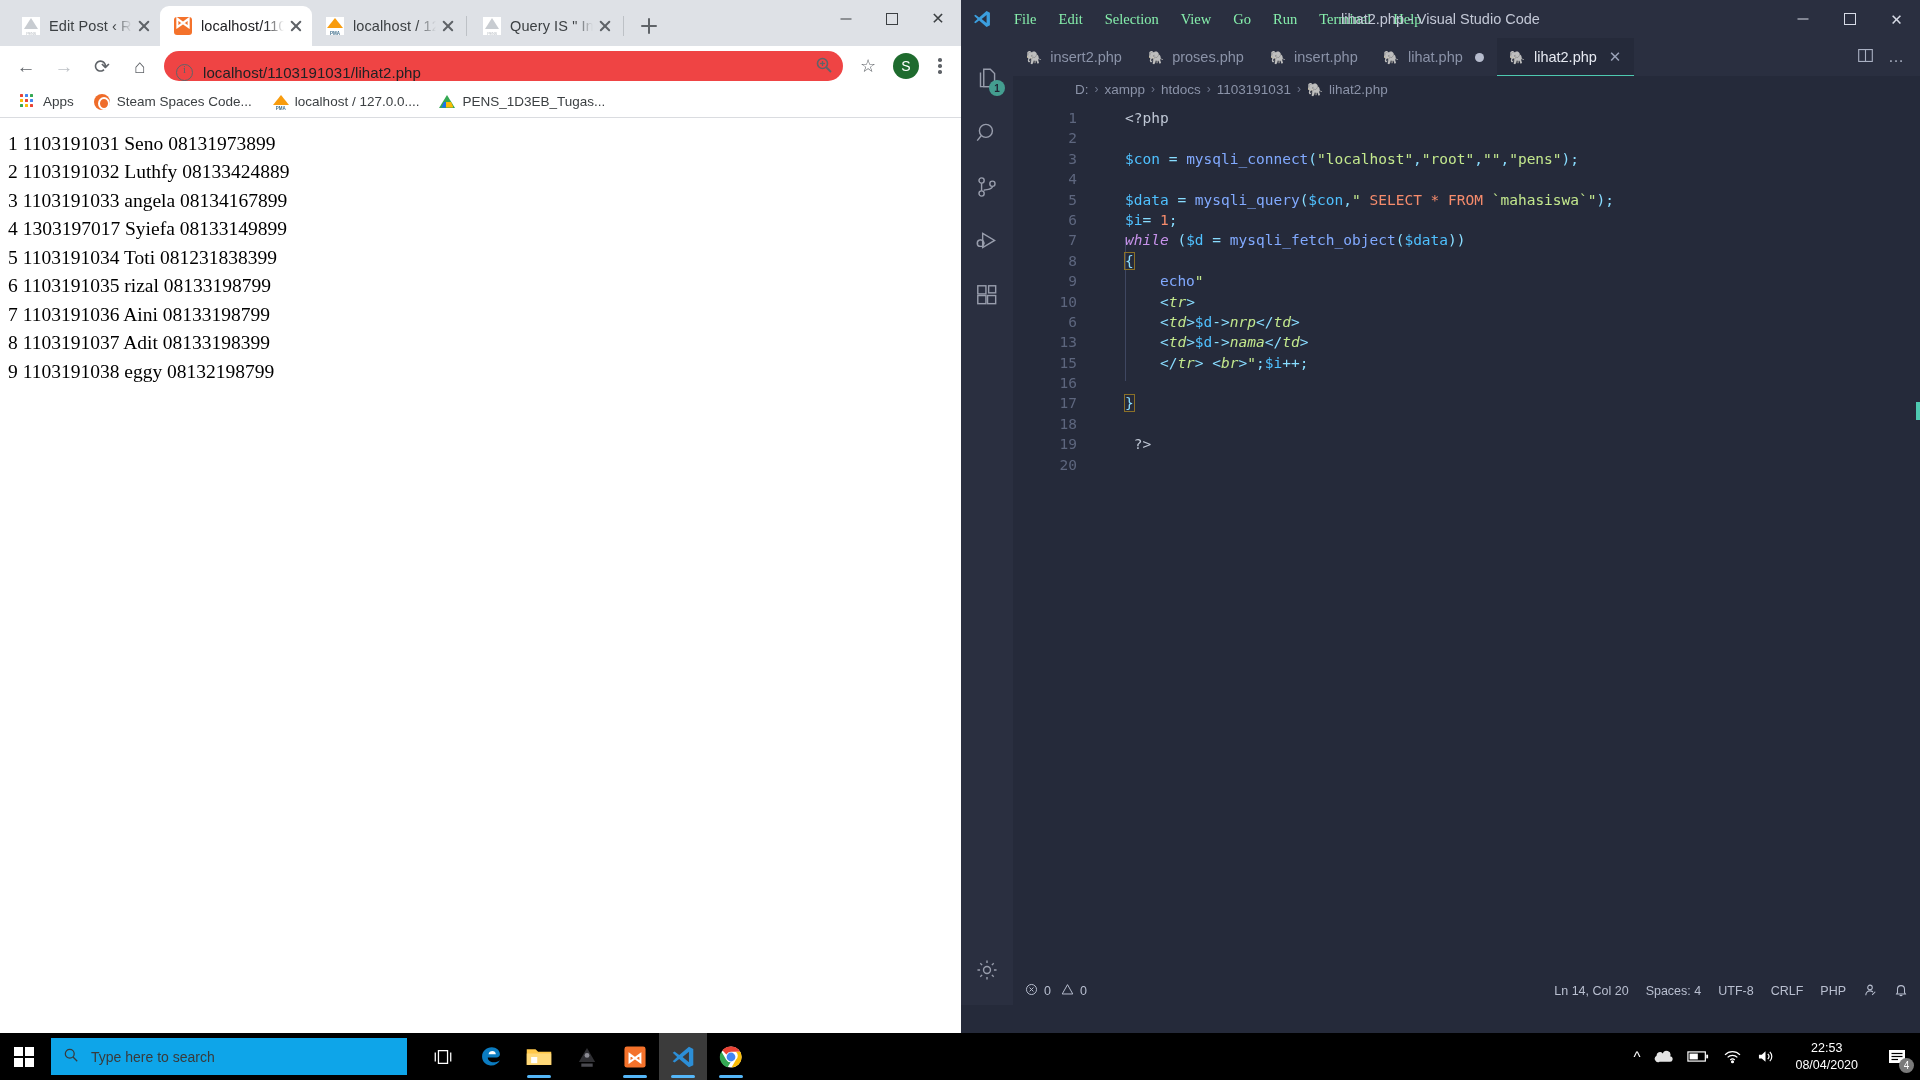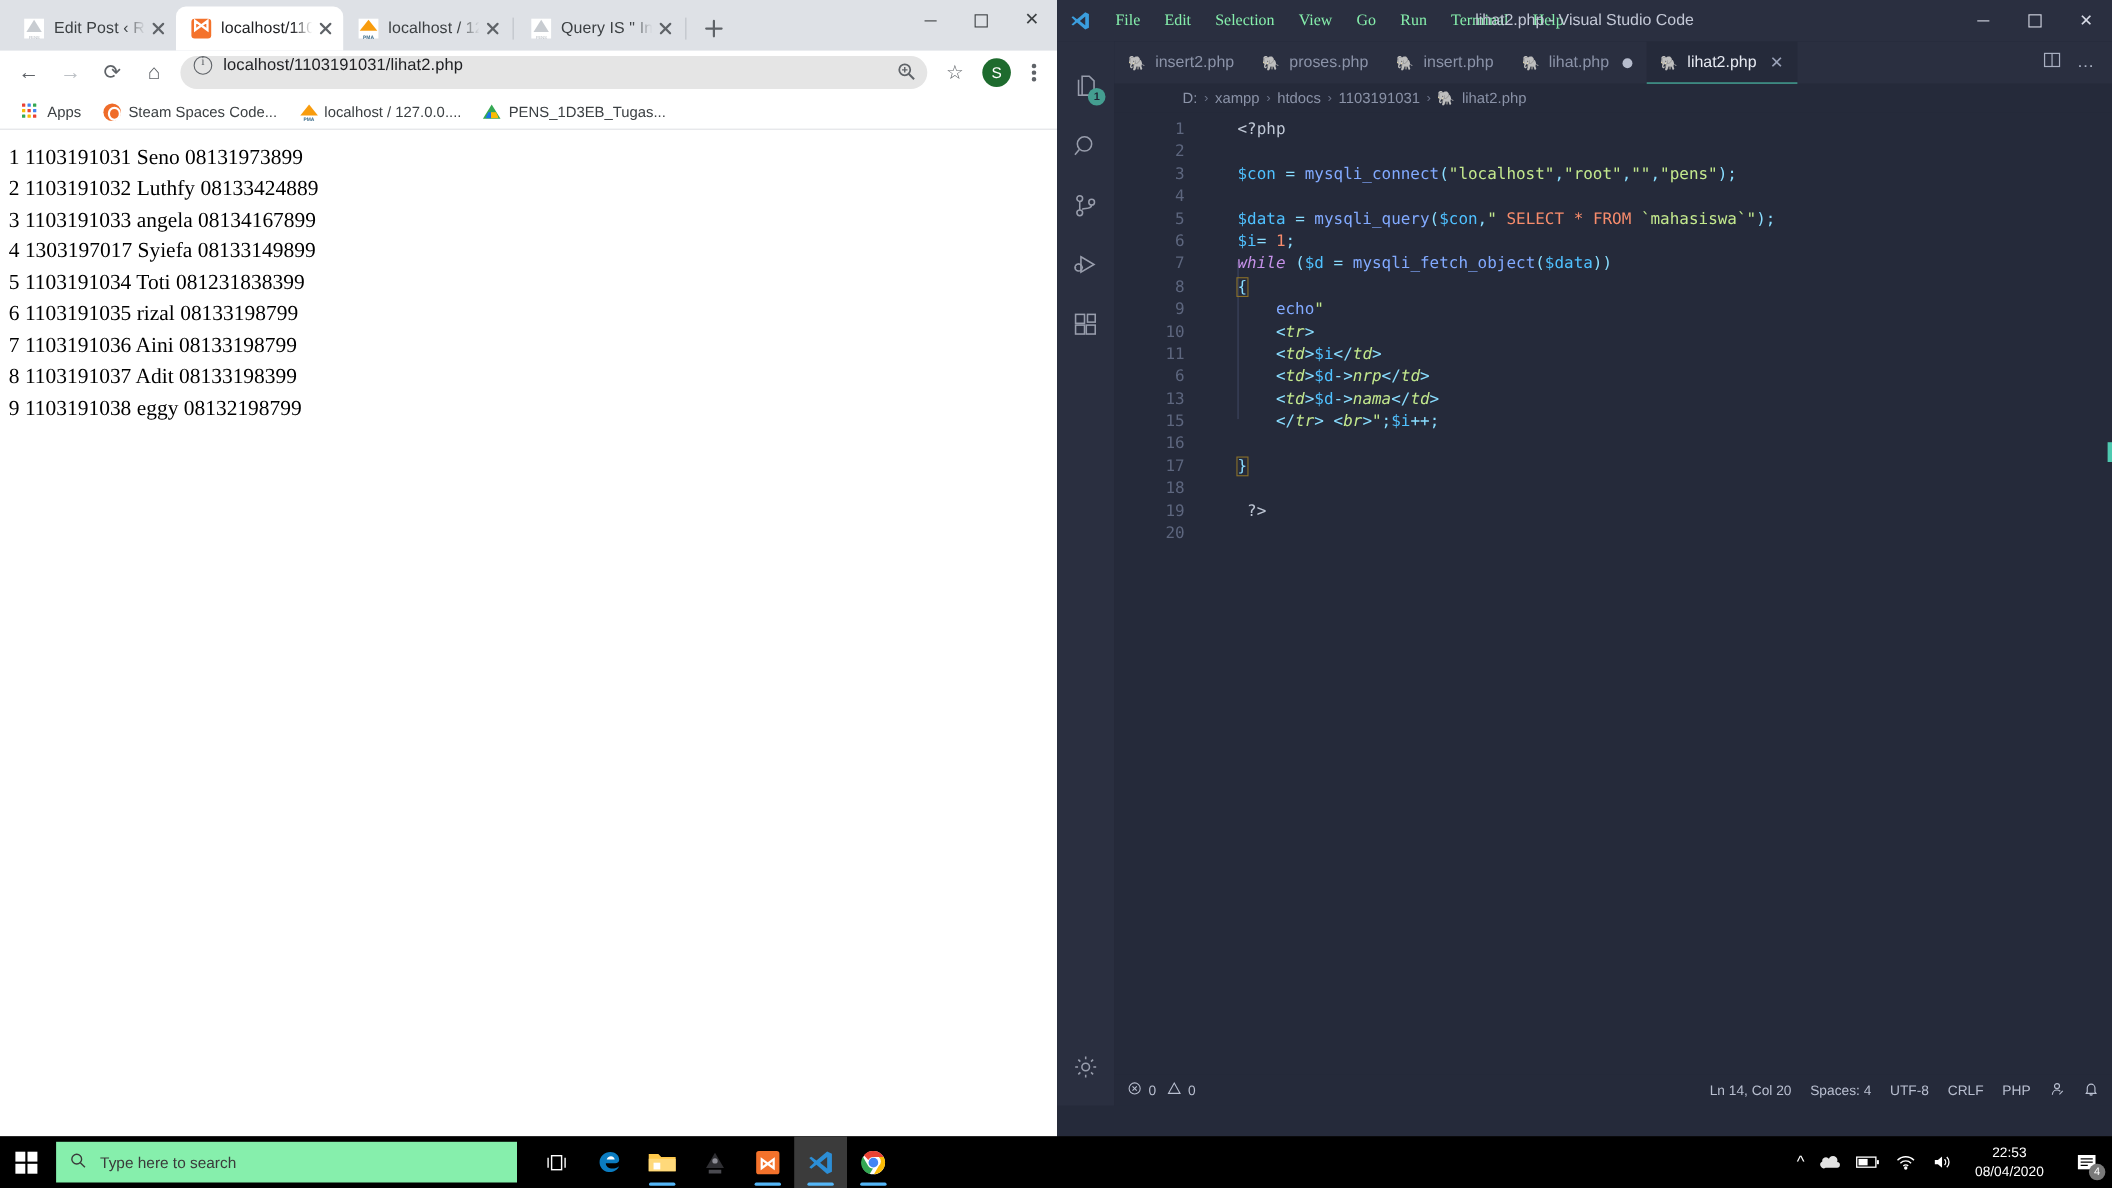--- a/index.html
+++ b/index.html
@@ -120,22 +120,22 @@
 
   .chrome-toolbar {
     height: 40px; background:#fff; display:flex; align-items:center;
     padding: 0 8px; gap: 2px;
   }
   .navbtn { width:36px; height:36px; position:relative; color:#5f6368; }
   .navbtn .ig { position:absolute; left:50%; top:50%; transform:translate(-50%,-50%);
     font-size:19px; line-height:1; }
   .navbtn.disabled .ig { color:#bdc1c6; }
   .omnibox {
-    flex:1 1 auto; height:30px; background:#e5e5e5; border-radius:16px;
-    display:flex; align-items:flex-start; padding:0 12px; margin: 0 6px 0 4px;
+    flex:1 1 auto; height:30px; background:#ef4444; border-radius:16px;
+    display:flex; align-items:flex-end; padding:0 12px; margin: 0 6px 0 4px;
     position: relative;
   }
   .omnibox .infoi {
     width:17px;height:17px;border:1.4px solid #5f6368;border-radius:50%;
     flex:0 0 17px; margin-right:10px; position:relative;
   }
   .omnibox .infoi::after {
     content:"i"; position:absolute; left:0; top:-2px; width:100%;
     text-align:center; font-size:11px; color:#5f6368; font-family:"Liberation Serif",serif;
   }
@@ -305,21 +305,21 @@
 
   
   #taskbar {
     position:absolute; left:0; bottom:0; width:1920px; height:47px;
     background:#000000; display:flex; align-items:center;
   }
   .start { width:48px; height:47px; display:flex; align-items:center; justify-content:center; }
   .winlogo { display:grid; grid-template-columns:9px 9px; grid-template-rows:9px 9px; gap:2px; }
   .winlogo i { background:#fff; display:block; }
   .searchbox {
-    width: 419px; height:37px; background:#86efac; display:flex; align-items:center;
+    width: 356px; height:37px; background:#0ea5e9; display:flex; align-items:center;
     padding: 0 12px; gap:12px; color:#3a3a3a; font-size:14px; margin-left:3px;
   }
   .tb-icons { display:flex; align-items:center; height:47px; margin-left: 12px; }
   .tbi { width:48px; height:47px; display:flex; align-items:center; justify-content:center;
          position:relative; }
   .tbi.active { background:#3b3b3b; }
   .tbi .ul { position:absolute; bottom:2px; left:12px; width:24px; height:3px; background:#54b6f7; border-radius:2px; }
   .tray { margin-left:auto; display:flex; align-items:center; height:47px; padding-right: 4px; gap:14px; }
   .tray .ti { color:#fff; font-size:15px; display:flex; align-items:center; }
   .clock { color:#fff; font-size:12.5px; line-height:1.35; text-align:center; padding: 0 6px; }
@@ -641,24 +641,20 @@
           <div class="cline">
             <span class="gutter">9</span>
             <span class="code">    <span class="t-fn">echo</span><span class="t-str">"</span></span>
           </div>
 
           <div class="cline">
             <span class="gutter">10</span>
             <span class="code">    <span class="t-htmlang">&lt;</span><span class="t-html">tr</span><span class="t-htmlang">&gt;</span></span>
           </div>
 
-          <div class="cline">
-            <span class="gutter">11</span>
-            <span class="code">    <span class="t-htmlang">&lt;</span><span class="t-html">td</span><span class="t-htmlang">&gt;</span><span class="t-var">$i</span><span class="t-htmlang">&lt;/</span><span class="t-html">td</span><span class="t-htmlang">&gt;</span></span>
-          </div>
 
           <div class="cline">
             <span class="gutter">6</span>
             <span class="code">    <span class="t-htmlang">&lt;</span><span class="t-html">td</span><span class="t-htmlang">&gt;</span><span class="t-var">$d</span><span class="t-op">-&gt;</span><span class="t-html">nrp</span><span class="t-htmlang">&lt;/</span><span class="t-html">td</span><span class="t-htmlang">&gt;</span></span>
           </div>
 
           <div class="cline">
             <span class="gutter">13</span>
             <span class="code">    <span class="t-htmlang">&lt;</span><span class="t-html">td</span><span class="t-htmlang">&gt;</span><span class="t-var">$d</span><span class="t-op">-&gt;</span><span class="t-html">nama</span><span class="t-htmlang">&lt;/</span><span class="t-html">td</span><span class="t-htmlang">&gt;</span></span>
           </div>

